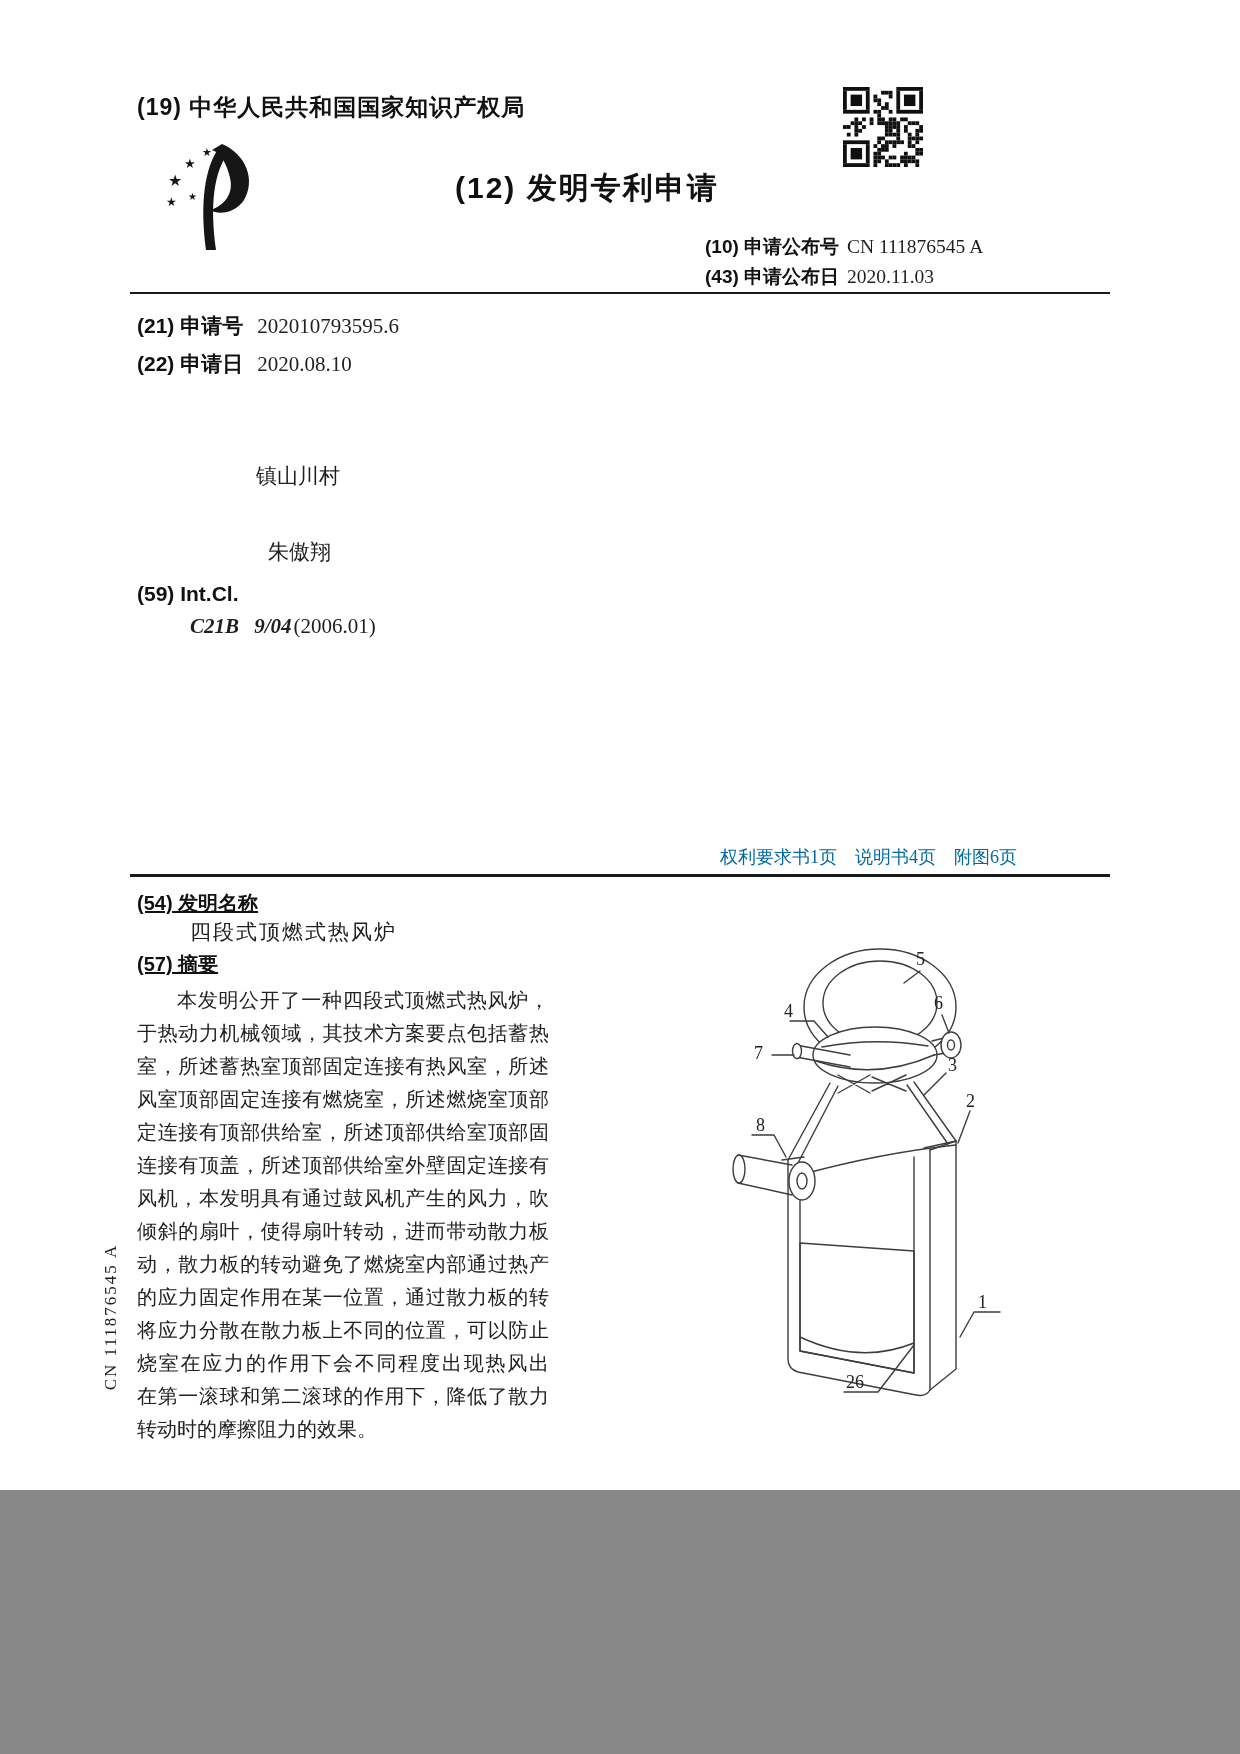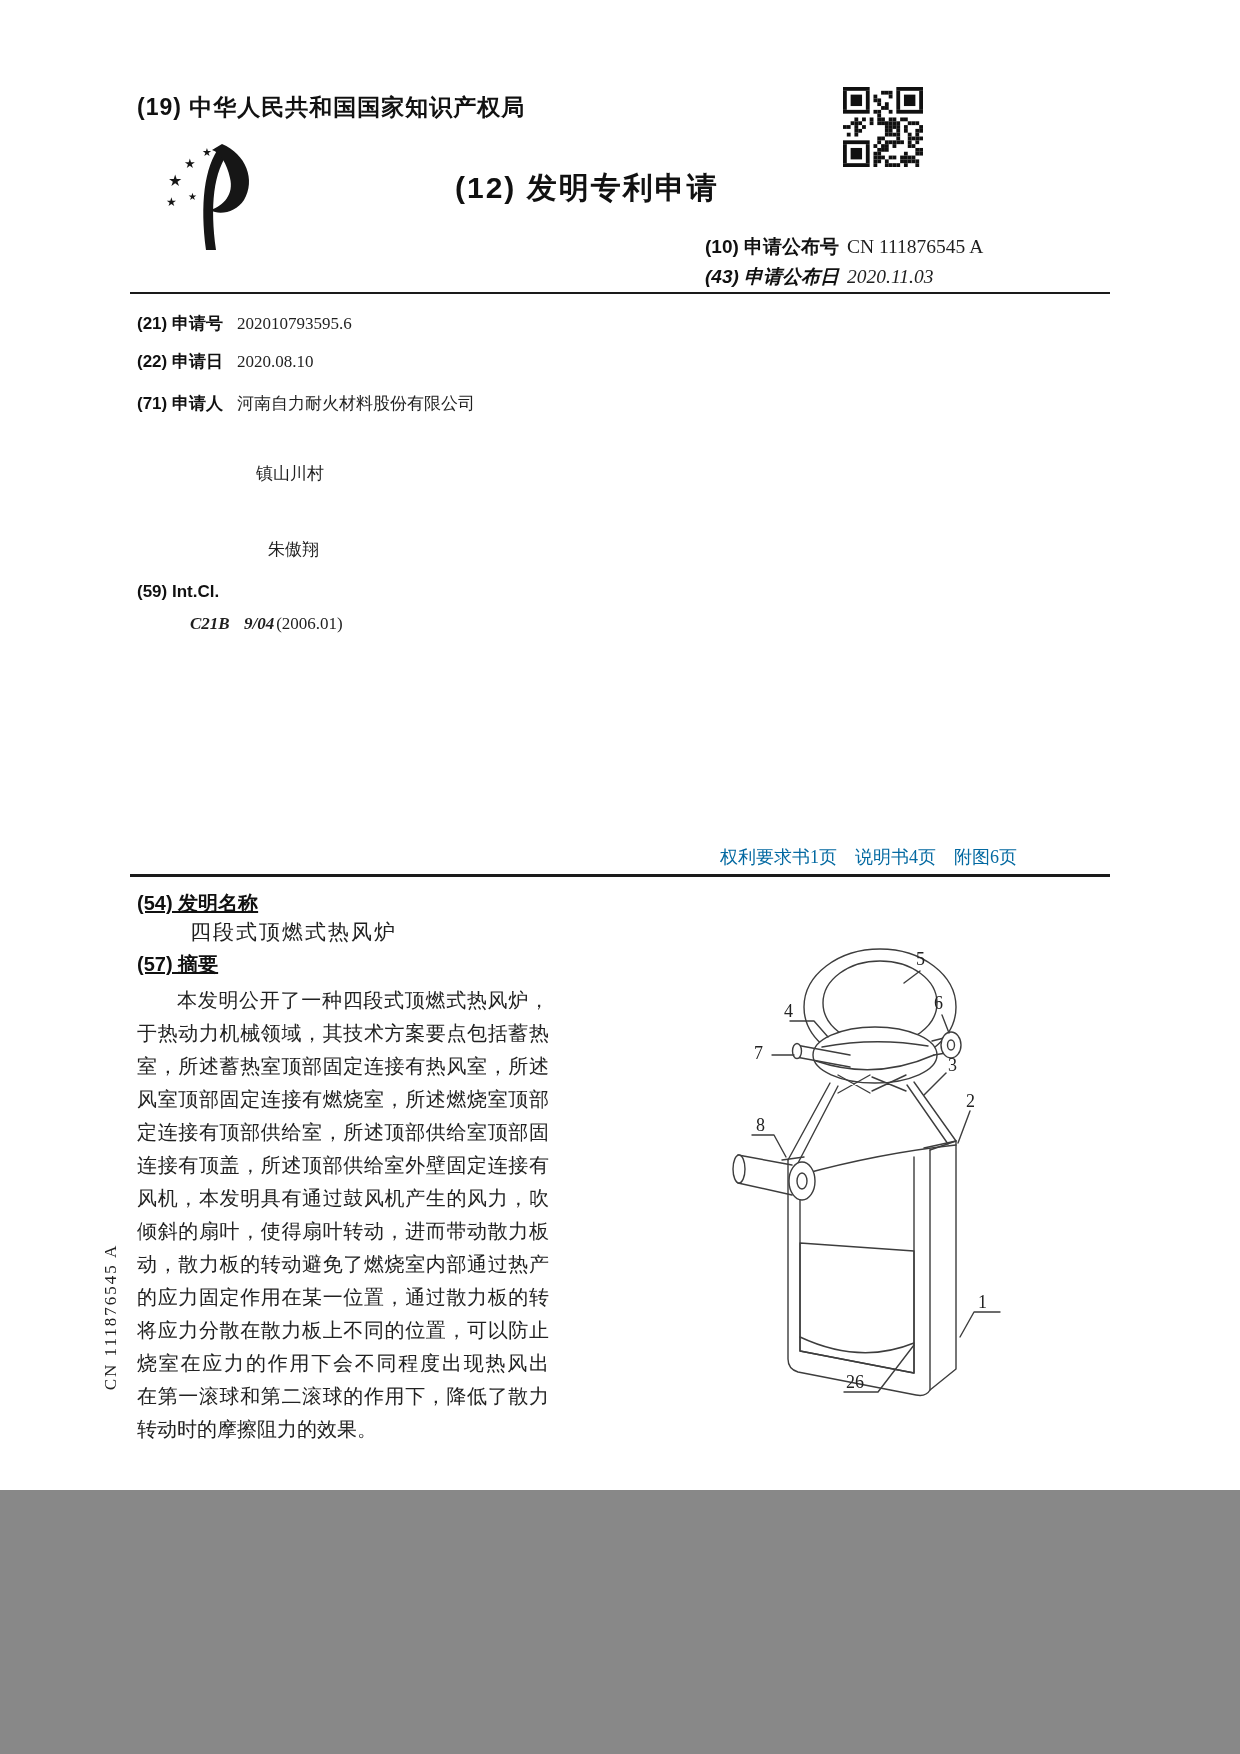--- a/index.html
+++ b/index.html
@@ -12,21 +12,21 @@
   .abs { position:absolute; white-space:nowrap; }
   .glabel { font-family:"Liberation Sans","DejaVu Sans",sans-serif; font-weight:bold; color:#111; }
   .serif { font-family:"Liberation Serif","DejaVu Serif",serif; color:#1f1f1f; }
   .office-line { left:137px; top:92px; font-size:23px; letter-spacing:1px; }
   .doc-type { left:455px; top:168px; font-size:30px; letter-spacing:2px; }
   .pub-row { font-size:19px; }
   .pub-row .val { margin-left:8px; font-size:19.5px; }
   .rule { position:absolute; left:130px; width:980px; background:#1a1a1a; }
   .rule1 { top:292px; height:2px; }
   .rule2 { top:874px; height:3px; }
-  .frow { font-size:17px; }
+  .frow { font-size:21px; }
   .frow .val { margin-left:14px; }
   .intcl-code { font-style:italic; font-weight:bold; word-spacing:10px; margin-right:2px; }
   .pages-info { left:540px; top:845px; width:477px; text-align:right; font-size:18px; color:#0369a1; }
   .sec-label { font-size:20px;text-decoration:underline; }
   .invention-title { left:190px; top:918px; font-size:21px; letter-spacing:2px; }
   .abstract { position:absolute; left:137px; top:984px; width:412px;
     font-size:20px; line-height:33px; color:#222; }
   .abs-line { text-align:justify; text-align-last:justify; height:33px; overflow:hidden; }
   .abs-line.first { text-indent:40px; }
   .abs-line.last { text-align-last:left; }
@@ -191,34 +191,31 @@
     <text x="42" y="14" font-size="11" fill="#161616">★</text>
     <text x="6" y="64" font-size="12" fill="#161616">★</text>
     <text x="28" y="58" font-size="10" fill="#161616">★</text>
   </svg>
 
   <div class="abs doc-type glabel">(12) 发明专利申请</div>
 
   <div class="abs pub-row" style="left:705px; top:234px;">
     <span class="glabel">(10) 申请公布号</span><span class="serif val">CN 111876545 A</span>
   </div>
-  <div class="abs pub-row" style="left:705px; top:264px;font-style:italic;">
+  <div class="abs pub-row" style="left:705px; top:264px;">
     <span class="glabel">(43) 申请公布日</span><span class="serif val">2020.11.03</span>
   </div>
 
   <div class="rule rule1"></div>
 
   <div class="abs frow" style="left:137px; top:312px;">
     <span class="glabel">(21) 申请号</span><span class="serif val">202010793595.6</span>
   </div>
   <div class="abs frow" style="left:137px; top:350px;">
     <span class="glabel">(22) 申请日</span><span class="serif val">2020.08.10</span>
-  </div>
-  <div class="abs frow" style="left:137px; top:392px;">
-    <span class="glabel">(71) 申请人</span><span class="serif val">河南自力耐火材料股份有限公司</span>
   </div>
   <div class="abs frow serif" style="left:256px; top:462px;">镇山川村</div>
   <div class="abs frow serif" style="left:268px; top:538px;">朱傲翔</div>
   <div class="abs frow glabel" style="left:137px; top:582px;">(59) Int.Cl.</div>
   <div class="abs frow" style="left:190px; top:614px;">
     <span class="serif intcl-code">C21B 9/04</span><span class="serif">(2006.01)</span>
   </div>
 
   <div class="abs pages-info serif">权利要求书1页　说明书4页　附图6页</div>
   <div class="rule rule2"></div>

